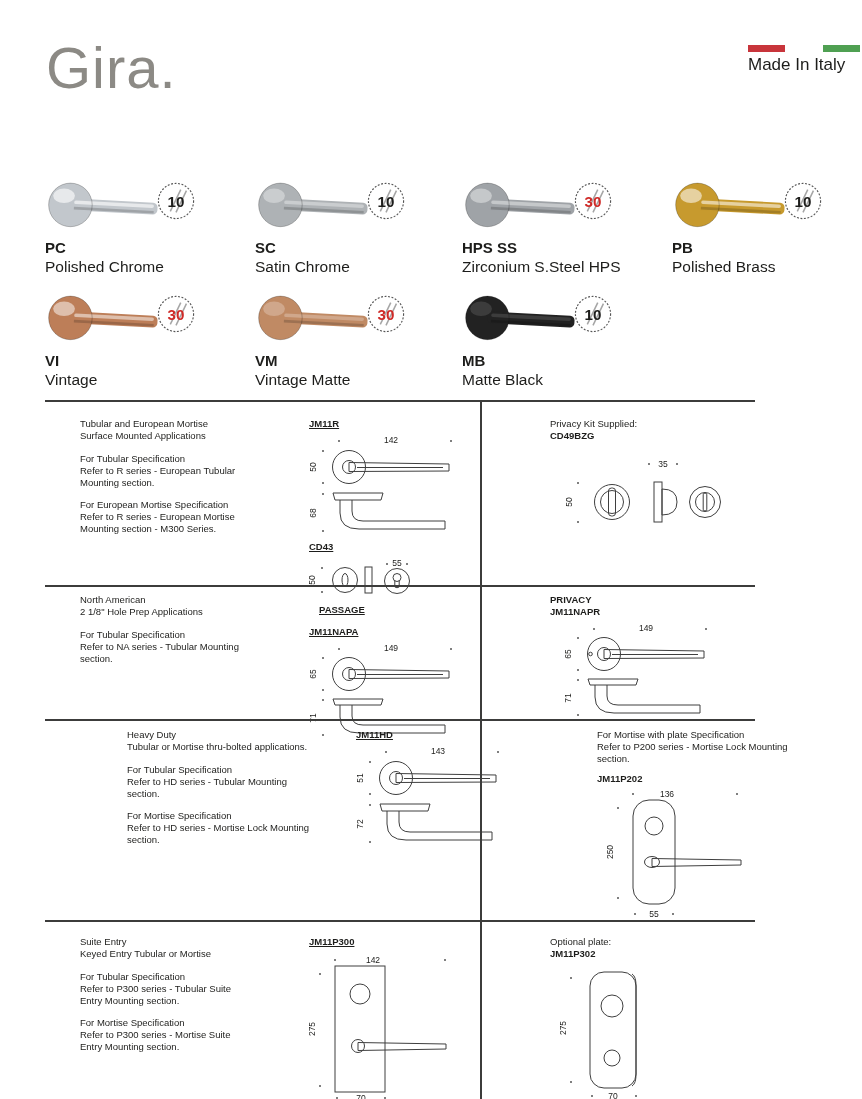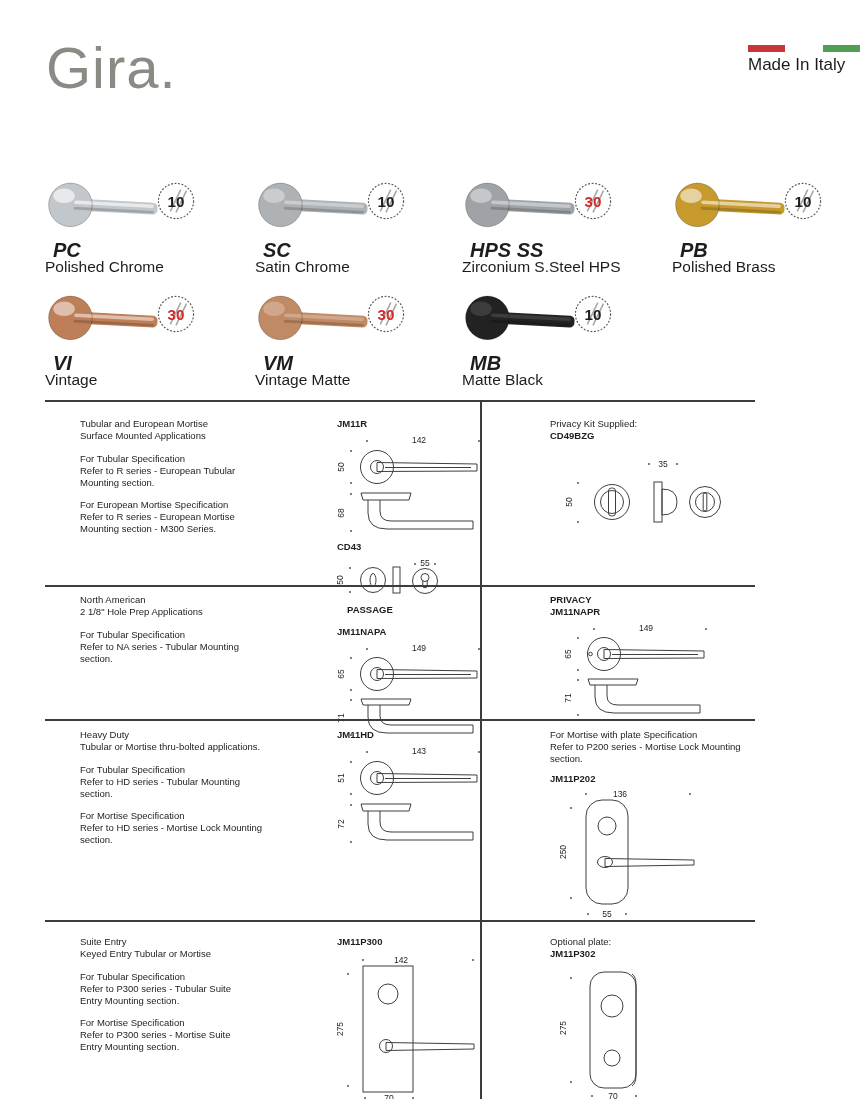--- a/index.html
+++ b/index.html
@@ -9,38 +9,38 @@
   
   .brand { position:absolute; left:46px; top:34px; font-size:58px; color:#8c8a85; letter-spacing:1px; }
   .made-in { position:absolute; left:736px; top:44px; width:112px;margin-left:12px; }
   .flag-svg { display:block; width:112px; height:9px; }
   .made-in-text { font-size:17px; color:#1d1d1b; margin-top:2px; }
 
   
   .finish-card { position:absolute; width:205px; height:100px; }
   .handle-svg { position:absolute; left:0; top:0; width:118px; height:56px; }
   .badge-svg  { position:absolute; left:112px; top:6px; width:38px; height:38px; }
-  .finish-code { position:absolute; left:8px; top:63px; font-weight:bold; font-size:20px;font-style:italic; }
+  .finish-code { position:absolute; left:0; top:63px; font-weight:bold; font-size:15px; }
   .finish-name { position:absolute; left:0; top:82px; font-size:15.5px; }
 
   
   .spec-table { position:absolute; left:45px; top:400px; width:710px; height:699px;
                 font-size:9.5px; line-height:1.25; }
   .divider-v { position:absolute; left:435px; top:0; width:2px; height:699px; background:#3c3c3b; }
   .spec-row { position:absolute; left:0; width:710px; border-top:2px solid #3c3c3b; box-sizing:border-box; }
   .row-1 { top:0;   height:185px; }
   .row-2 { top:185px; height:134px; }
   .row-3 { top:319px; height:201px; }
   .row-4 { top:520px; height:179px; }
   .col-left  { position:absolute; left:35px;  width:235px; }
-  .col-mid   { position:absolute; left:292px; width:152px; }
+  .col-mid   { position:absolute; left:264px; width:152px;text-decoration:underline; }
   .col-right { position:absolute; left:505px; width:210px; }
   .row-1 .col-left, .row-1 .col-mid, .row-1 .col-right { top:16px; }
   .row-2 .col-left, .row-2 .col-mid, .row-2 .col-right { top:7px; }
-  .row-3 .col-left, .row-3 .col-mid, .row-3 .col-right { top:8px; }
+  .row-3 .col-left, .row-3 .col-mid, .row-3 .col-right { top:8px;margin-left:47px; }
   .row-4 .col-left, .row-4 .col-mid, .row-4 .col-right { top:14px; }
   .row-title { font-weight:normal; }
   .row-subtitle { }
   .para { margin:11px 0 0 0; white-space:pre-line; }
   .model { font-weight:bold; margin:0 0 3px 0; }
   .note { margin:0 0 8px 0; white-space:pre-line; }
   .tech { display:block; }
   .tech text { font-family:"Liberation Sans", sans-serif; }
   .mt6 { margin-top:6px; } .mt14 { margin-top:14px; }
 </style>

